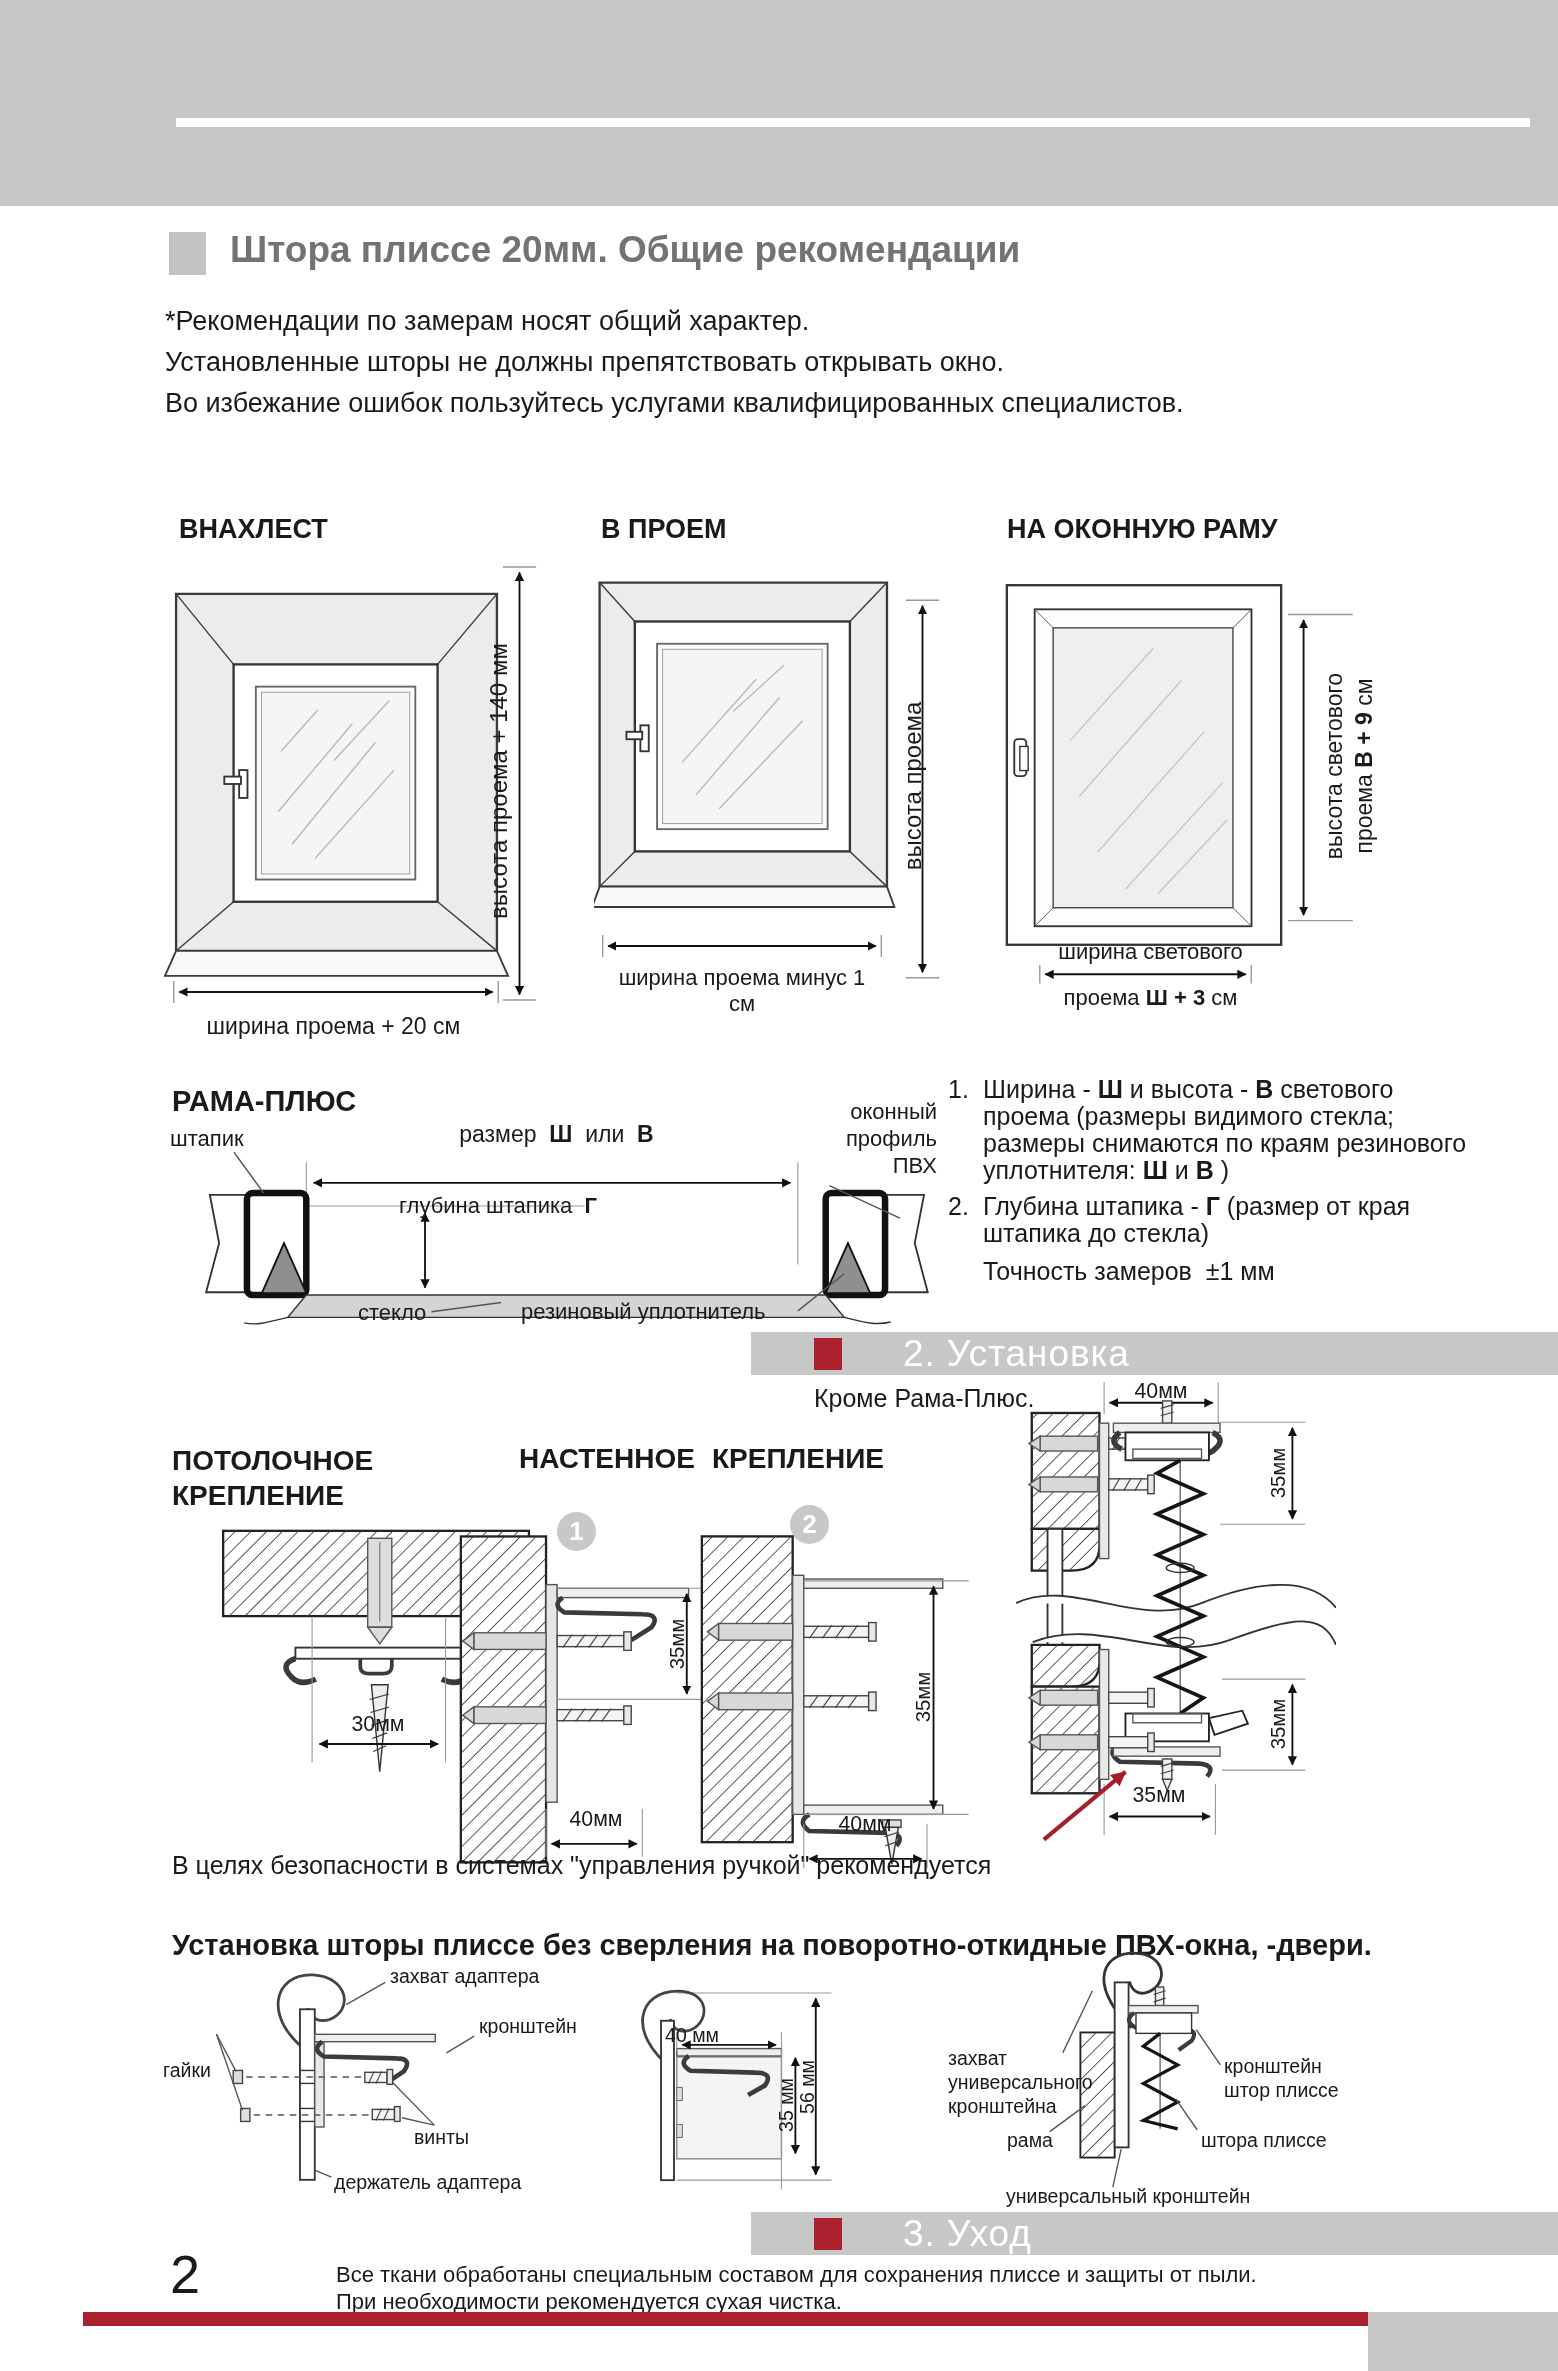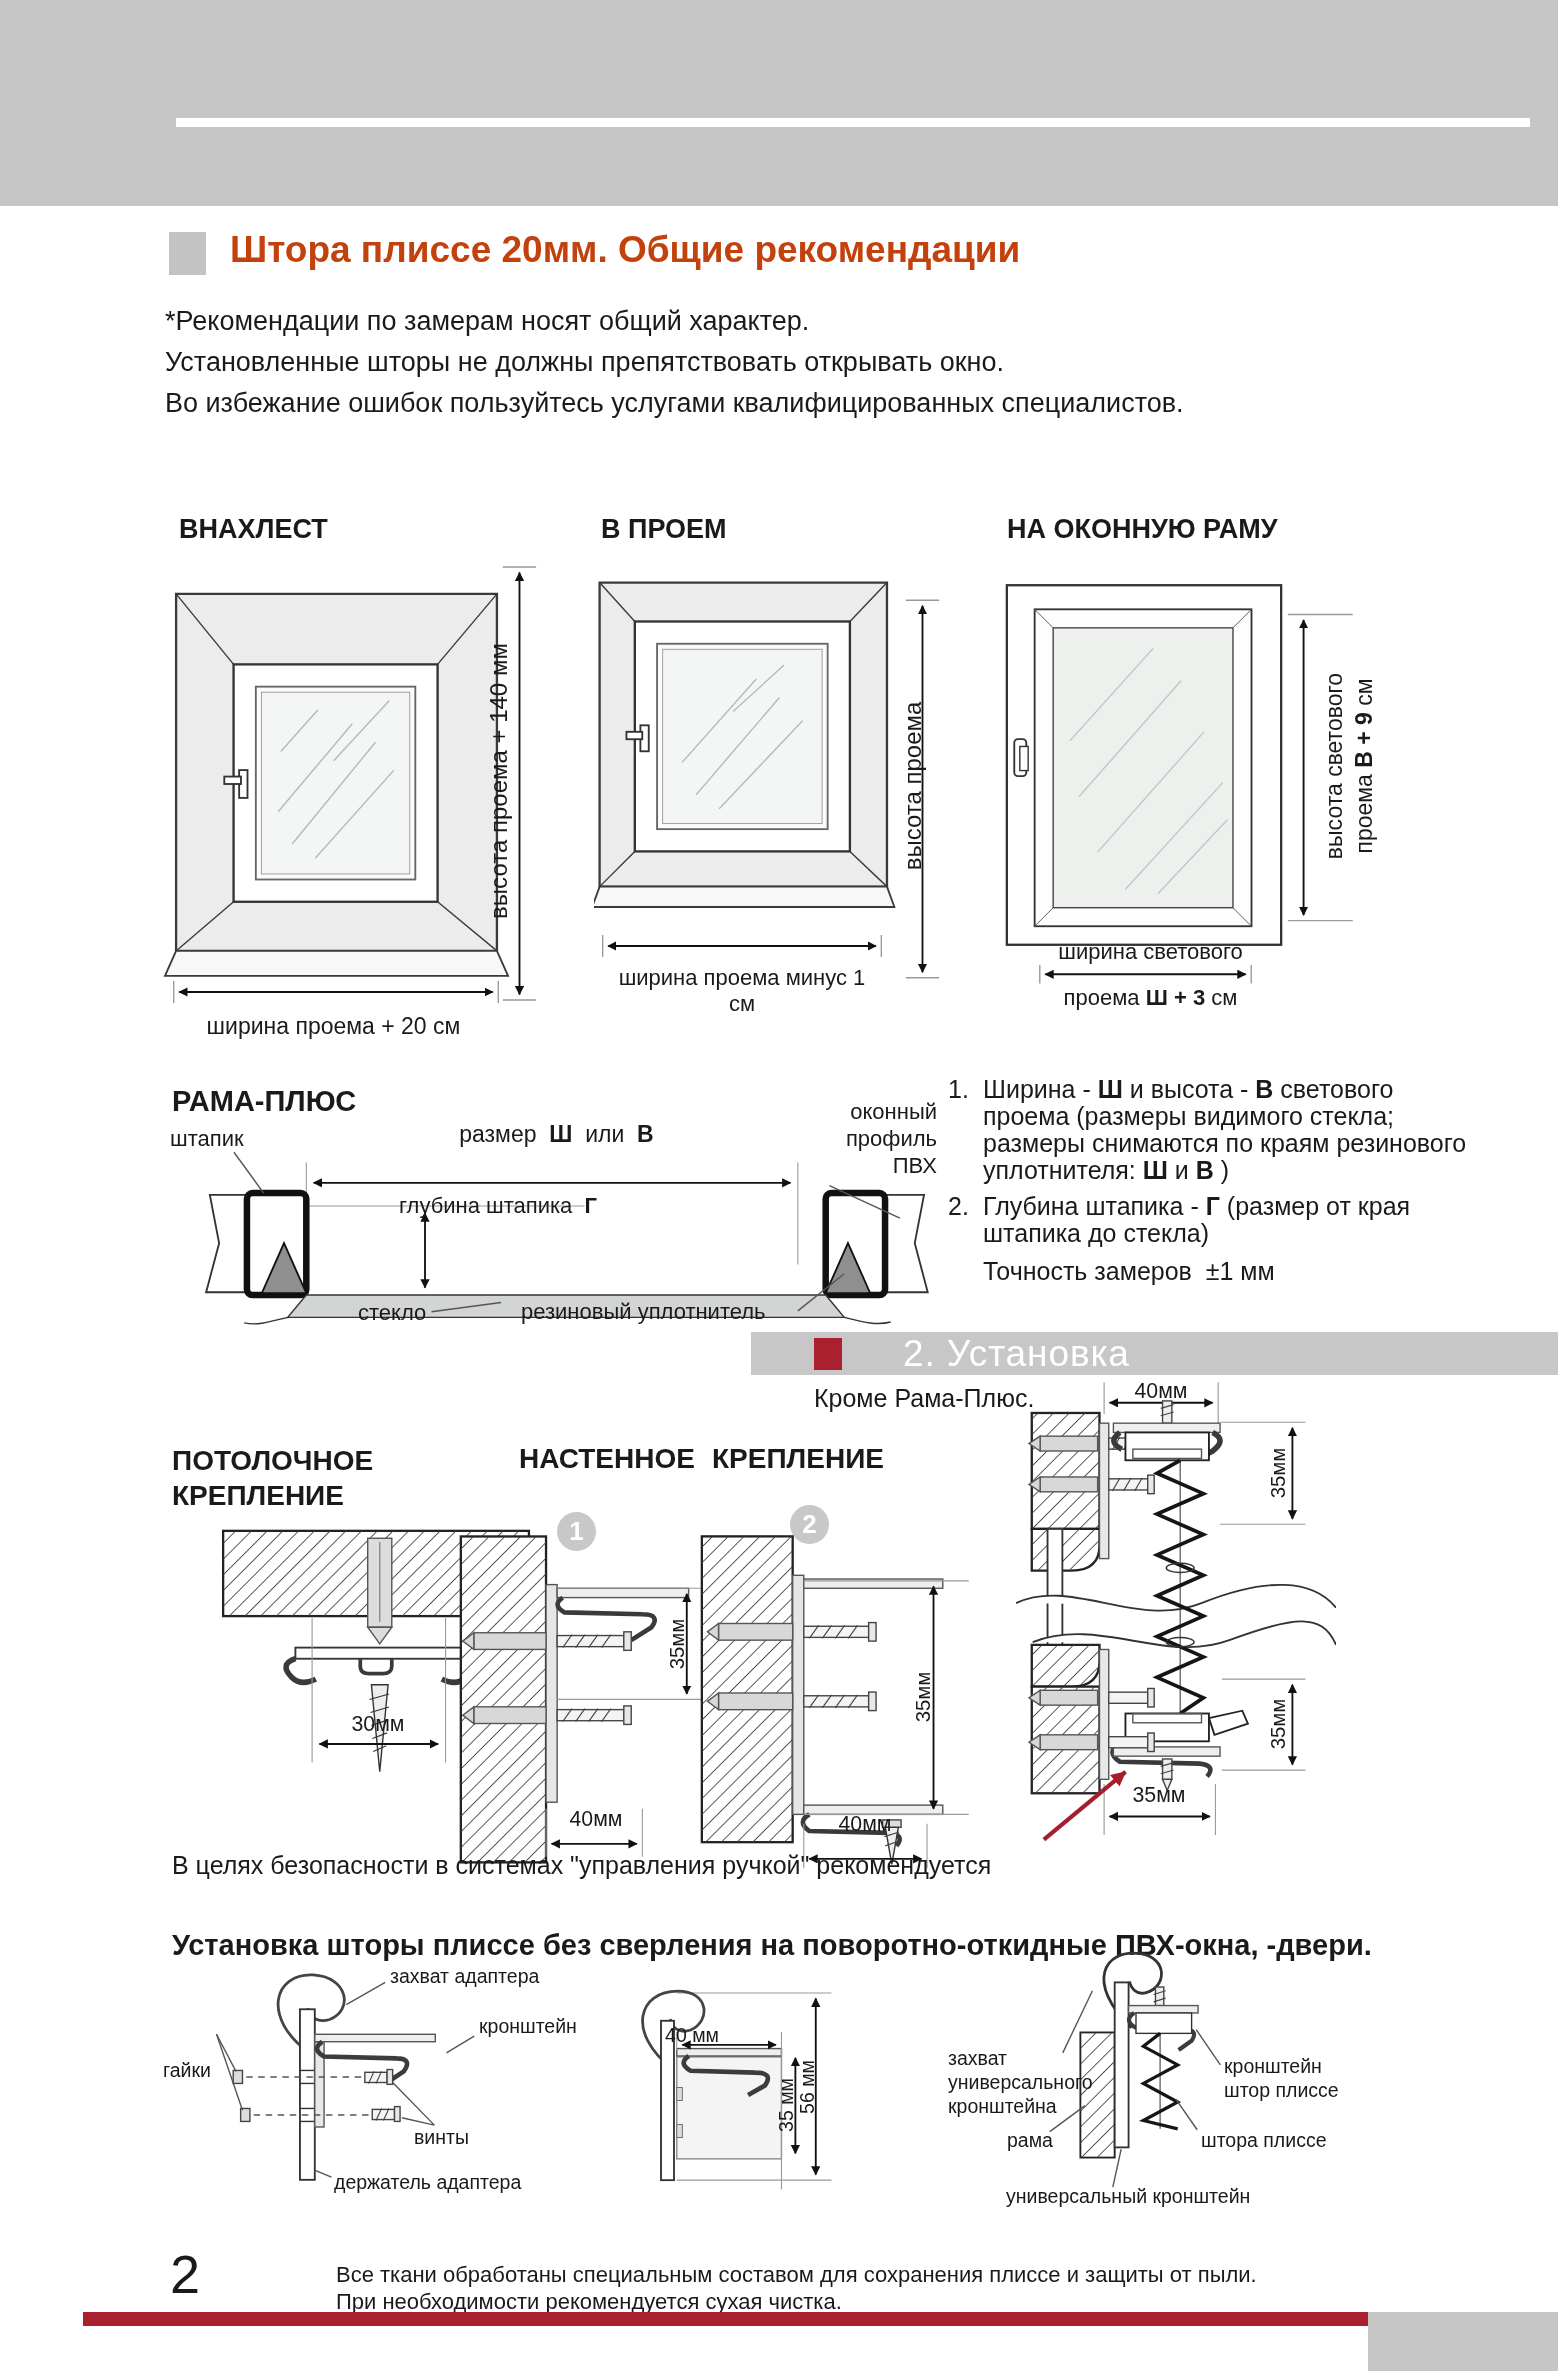--- a/index.html
+++ b/index.html
@@ -37,21 +37,21 @@
       <pattern id="hatch" width="12" height="12" patternUnits="userSpaceOnUse" patternTransform="rotate(45)">
         <line x1="0" y1="0" x2="0" y2="12" stroke="#3a3a3a" stroke-width="1.8"></line>
       </pattern>
     </defs>
   </svg>
 
   <div class="abs" style="left:0;top:0;width:1558px;height:206px;background:#c5c6c5;"></div>
   <div class="abs" style="left:176px;top:118px;width:1354px;height:9.3px;background:#fff;"></div>
 
   <div class="abs" style="left:169px;top:232px;width:37px;height:43px;background:#c2c3c2;"></div>
-  <div class="abs b" style="left:230px;top:229px;font-size:37px;color:#c2410c;">Штора плиссе 20мм. Общие рекомендации</div>
+  <div class="abs b" style="left:230px;top:229px;font-size:37px;color:#737373;">Штора плиссе 20мм. Общие рекомендации</div>
 
   <div class="abs" style="left:165px;top:306px;font-size:27px;">*Рекомендации по замерам носят общий характер.</div>
   <div class="abs" style="left:165px;top:347px;font-size:27px;">Установленные шторы не должны препятствовать открывать окно.</div>
   <div class="abs" style="left:165px;top:388px;font-size:27px;">Во избежание ошибок пользуйтесь услугами квалифицированных специалистов.</div>
 
 
   <div class="abs b" style="left:179px;top:514px;font-size:27px;">ВНАХЛЕСТ</div>
   <div class="abs b" style="left:601px;top:514px;font-size:27px;">В ПРОЕМ</div>
   <div class="abs b" style="left:1007px;top:514px;font-size:27px;">НА ОКОННУЮ РАМУ</div>
 
@@ -499,20 +499,24 @@
     <div>кронштейна</div>
   </div>
   <div class="abs lbl" style="left:1007px;top:2129px;">рама</div>
   <div class="abs lbl" style="left:1224px;top:2054px;line-height:24px;">
     <div>кронштейн</div>
     <div>штор плиссе</div>
   </div>
   <div class="abs lbl" style="left:1201px;top:2129px;">штора плиссе</div>
   <div class="abs lbl" style="left:1006px;top:2185px;">универсальный кронштейн</div>
 
+  <div class="band" style="left:751px;top:2212px;width:807px;">
+    <span class="sq"></span>
+    <span class="bl">3. Уход</span>
+  </div>
 
   <div class="abs" style="left:170px;top:2243px;font-size:54px;">2</div>
   <div class="abs" style="left:336px;top:2262px;font-size:22px;">Все ткани обработаны специальным составом  для сохранения плиссе и защиты от пыли.</div>
   <div class="abs" style="left:336px;top:2289px;font-size:22px;">При необходимости рекомендуется сухая чистка.</div>
   <div class="abs" style="left:83px;top:2312px;width:1285px;height:14px;background:#ab202e;"></div>
   <div class="abs" style="left:1368px;top:2312px;width:190px;height:60px;background:#c5c6c5;"></div>
 
 </div>
 
 

